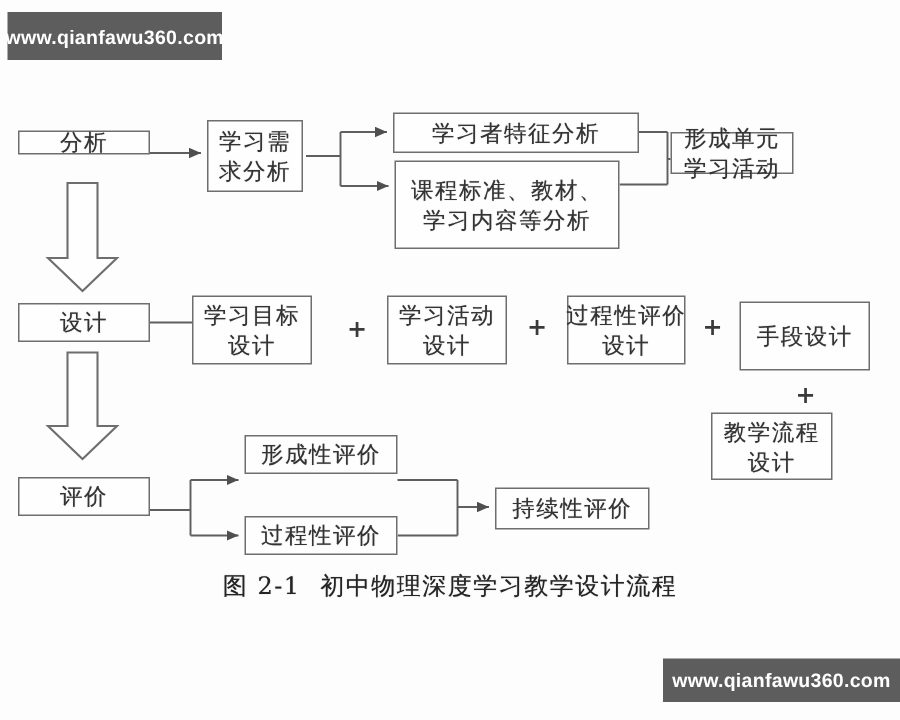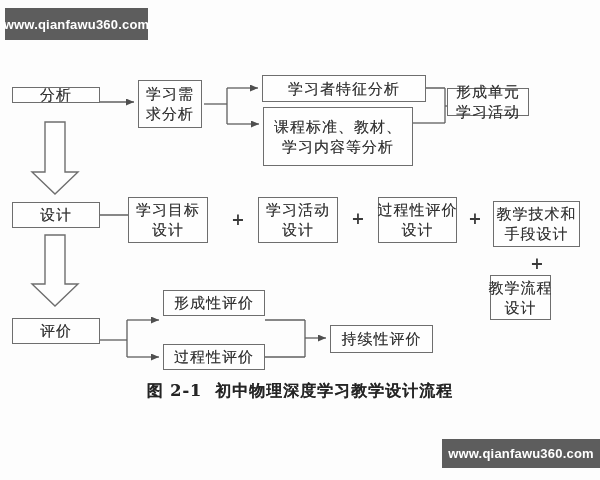--- a/index.html
+++ b/index.html
@@ -24,21 +24,21 @@
     font-size:16px; font-weight:bold; color:#3a3a3a;
   }
   .banner {
     position:absolute; background:#5d5d5d; color:#fff;
     display:flex; align-items:center; justify-content:center;
     font-family:"Liberation Sans","DejaVu Sans",sans-serif;
     font-weight:bold; font-size:13px; letter-spacing:0.2px;
   }
   .caption {
     position:absolute; left:0; top:381px; width:100%;
-    text-align:center; font-weight:bold; font-size:16px; color:#242424;
+    text-align:center; font-weight:normal; font-size:16px; color:#242424;
     letter-spacing:1px;
     text-shadow:0 0 0.6px rgba(30,30,30,0.6);
   }
   .cap-label { margin-right:13px; }
 </style>
 </head>
 <body>
 
 <div class="screen">
 
@@ -105,25 +105,24 @@
     <span class="ln">学习活动</span>
     <span class="ln">设计</span>
   </div>
   <div class="plus" style="left:358px;top:218px">+</div>
   <div class="box" style="left:378px;top:197px;width:79px;height:46px">
     <span class="ln">过程性评价</span>
     <span class="ln">设计</span>
   </div>
   <div class="plus" style="left:475px;top:218px">+</div>
   <div class="box" style="left:493px;top:201px;width:87px;height:46px">
-    <span class="ln">教学技术和</span>
     <span class="ln">手段设计</span>
   </div>
   <div class="plus" style="left:537px;top:263px">+</div>
-  <div class="box" style="left:490px;top:275px;width:61px;height:45px">
+  <div class="box" style="left:474px;top:275px;width:81px;height:45px">
     <span class="ln">教学流程</span>
     <span class="ln">设计</span>
   </div>
 
   <div class="box" style="left:12px;top:318px;width:88px;height:26px">
     <span class="ln">评价</span>
   </div>
   <div class="box" style="left:163px;top:290px;width:102px;height:26px">
     <span class="ln">形成性评价</span>
   </div>

